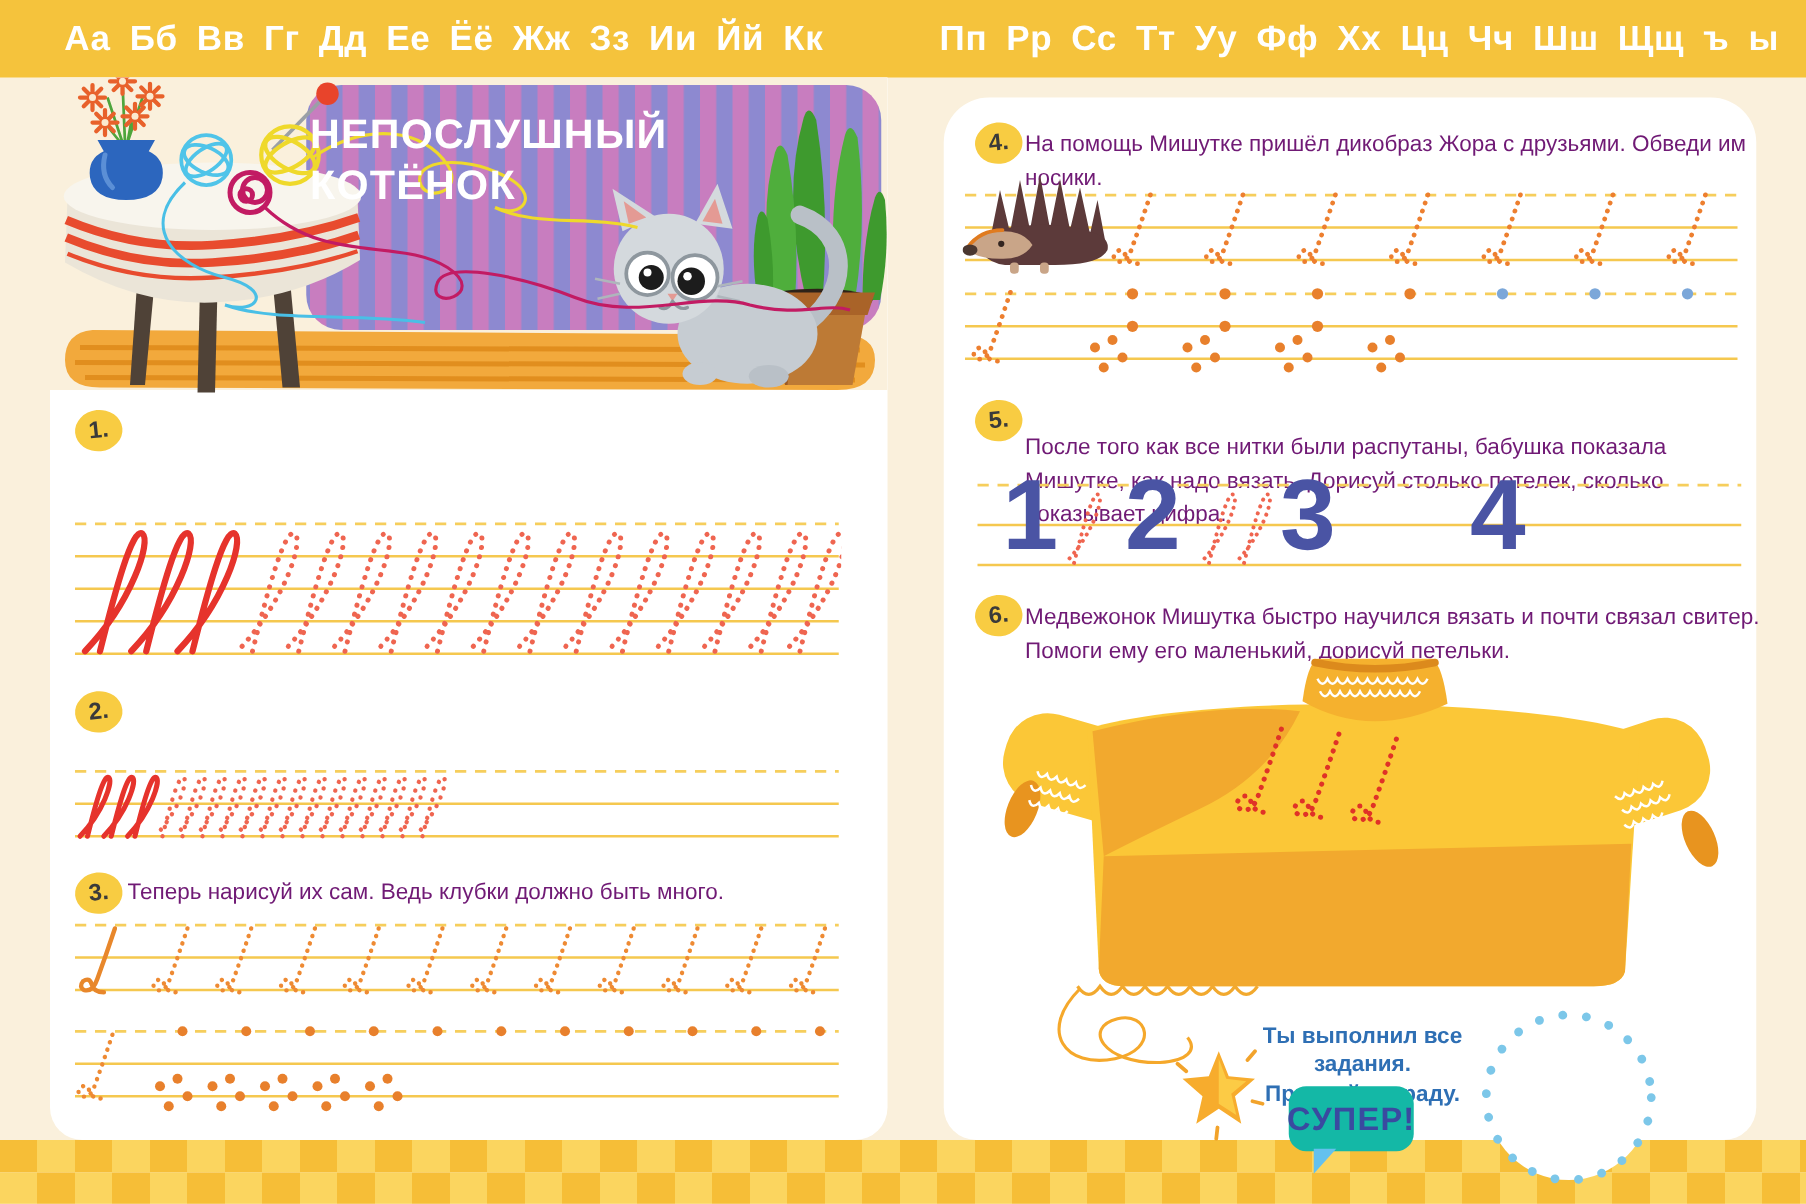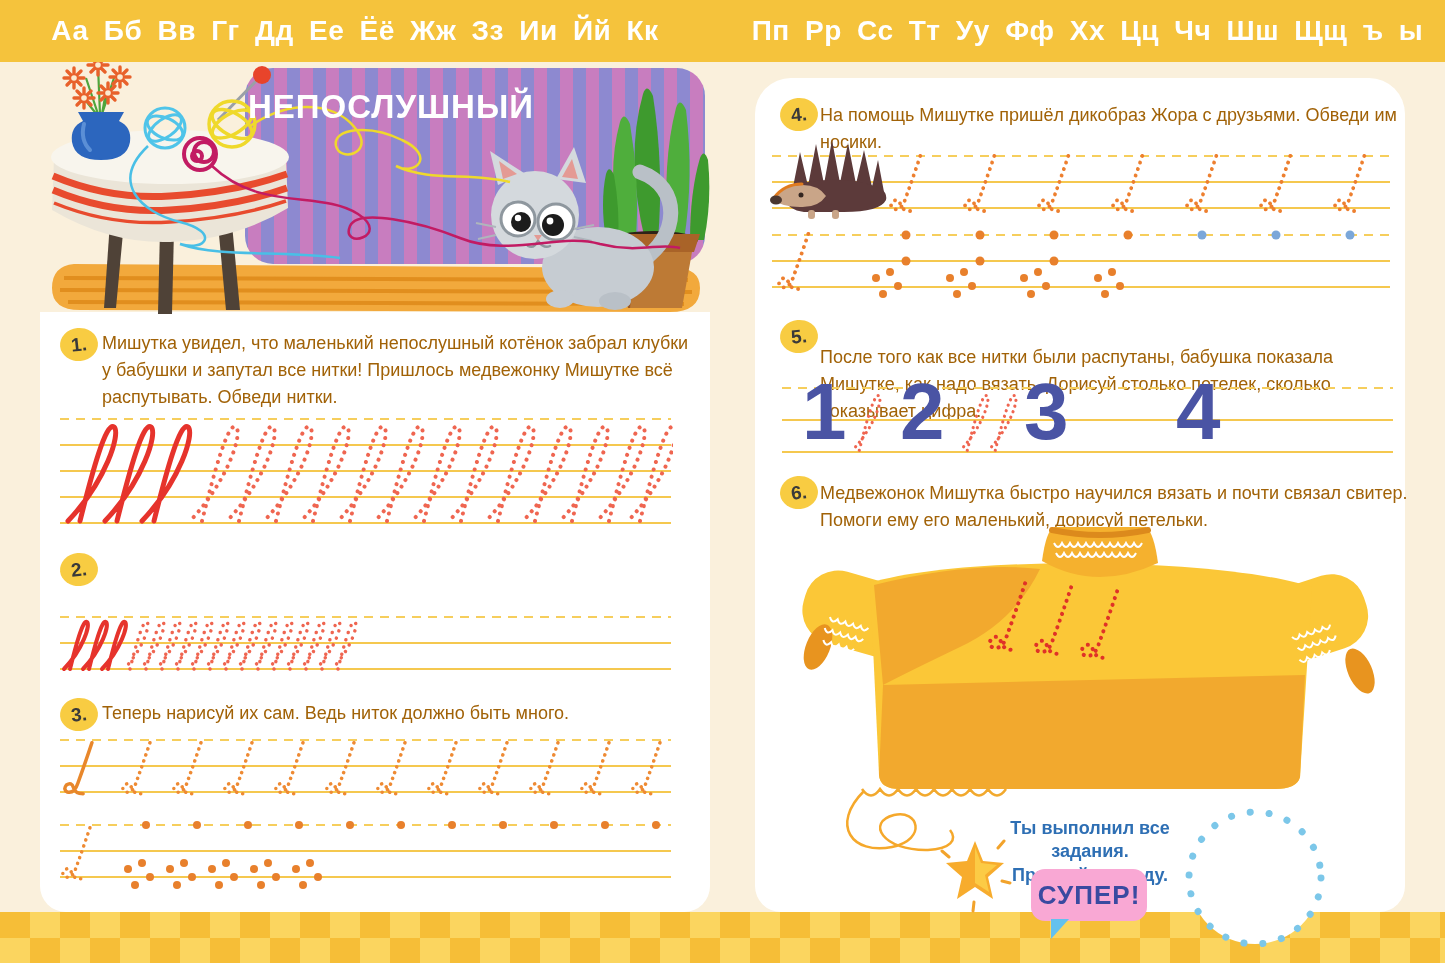--- a/index.html
+++ b/index.html
@@ -14,26 +14,26 @@
   .left-panel{left:40px;top:62px;width:670px;height:850px;border-radius:0 0 26px 26px;}
   .right-panel{left:755px;top:78px;width:650px;height:834px;border-radius:36px 36px 26px 26px;}
   
   .checker{left:0;bottom:0;width:1445px;height:51px;}
   .checker .r1{height:26px;background:repeating-linear-gradient(90deg,#F6BE37 0 30px,#FBD55F 30px 60px);}
   .checker .r2{height:25px;background:repeating-linear-gradient(90deg,#FBD55F 0 30px,#F6BE37 30px 60px);}
   
   .story-title{color:#FFFFFF;font-weight:bold;text-align:left;font-size:33px;letter-spacing:1px;line-height:1.25;}
   
   .badge{width:38px;height:33px;background:#F8CC42;border-radius:50%;transform:rotate(-6deg);display:flex;align-items:center;justify-content:center;font-size:19px;font-weight:bold;color:#3A3A3A;}
-  .task-text{width:590px;font-size:18px;line-height:1.5;color:#a16207;}
+  .task-text{width:590px;font-size:18px;line-height:1.5;color:#701a75;}
   
   .digit{position:absolute;top:-6px;font-size:80px;font-weight:bold;color:#4A54A4;line-height:1;}
   
   .reward-msg{width:230px;text-align:center;color:#2E6FB4;font-size:18px;line-height:1.3;font-weight:bold;}
-  .bubble{width:116px;height:52px;background:#f9a8d4;border-radius:14px;display:flex;align-items:center;justify-content:center;color:#3A4AA0;font-weight:bold;font-size:26px;letter-spacing:1px;}
+  .bubble{width:100px;height:52px;background:#14b8a6;border-radius:14px;display:flex;align-items:center;justify-content:center;color:#3A4AA0;font-weight:bold;font-size:26px;letter-spacing:1px;}
   .bubble-tail{width:0;height:0;border-top:20px solid #63C1EE;border-right:18px solid transparent;}
 </style>
 </head>
 <body>
 
 <svg width="0" height="0" style="position:absolute" aria-hidden="true">
   <defs>
     <path id="loop-tall" d="M16,104 C28,56 42,4 50,10 C57,16 42,64 4,104" fill="none"></path>
     <path id="loop-hook" d="M34,2 Q26,26 18,48 Q14,60 6,58 Q1,55 5,50 Q11,46 13,53 Q15,60 24,60" fill="none"></path>
     <g id="flower">
@@ -147,24 +147,24 @@
 
     <g fill="none" stroke-width="2.5">
       <path d="M210,64 C255,34 300,42 318,70 C332,92 300,100 296,84 C292,66 330,62 362,78 C396,94 376,114 356,104 C390,120 430,110 470,120" stroke="#EFD92B"></path>
       <path d="M172,104 C220,150 280,128 318,152 C352,174 300,188 310,164 C318,146 380,160 420,176 C470,196 520,170 560,182 C600,192 620,180 640,186" stroke="#C21B63"></path>
       <path d="M108,84 C70,120 100,150 140,160 C180,170 166,190 140,182 C180,196 240,188 300,196" stroke="#49BFE6"></path>
     </g>
   </svg>
 
   <div class="abs story-title" style="left:248px;top:86px;width:285px;">
     <div>НЕПОСЛУШНЫЙ</div>
+    <div>КОТЁНОК</div>
   </div>
 
   <div class="abs badge" style="left:60px;top:328px;">1.</div>
-  <div class="abs task-text" style="left:102px;top:330px;">Мишутка увидел, что маленький непослушный котёнок забрал клубки у бабушки и запутал все нитки! Пришлось медвежонку Мишутке всё распутывать. Обведи нитки.</div>
 
   <svg class="abs" style="left:58px;top:415px;" width="615" height="118" viewBox="0 0 615 118">
     <line x1="2" y1="4" x2="613" y2="4" stroke="#F6CE5C" stroke-width="2.2" stroke-dasharray="9 7"></line>
     <line x1="2" y1="30" x2="613" y2="30" stroke="#F5C84F" stroke-width="2"></line>
     <line x1="2" y1="56" x2="613" y2="56" stroke="#F5C84F" stroke-width="2"></line>
     <line x1="2" y1="82" x2="613" y2="82" stroke="#F5C84F" stroke-width="2"></line>
     <line x1="2" y1="108" x2="613" y2="108" stroke="#F5C84F" stroke-width="2"></line>
     <g stroke="#E6332C" stroke-width="5" stroke-linecap="round" fill="none">
       <use href="#loop-tall" transform="translate(6,2)"></use>
       <use href="#loop-tall" transform="translate(43,2)"></use>
@@ -210,21 +210,21 @@
       <use href="#loop-tall" transform="translate(192,5) scale(0.5)"></use>
         <use href="#loop-tall" transform="translate(208,5) scale(0.5)"></use>
       <use href="#loop-tall" transform="translate(224,5) scale(0.5)"></use>
         <use href="#loop-tall" transform="translate(240,5) scale(0.5)"></use>
       <use href="#loop-tall" transform="translate(256,5) scale(0.5)"></use>
         <use href="#loop-tall" transform="translate(272,5) scale(0.5)"></use>
     </g>
   </svg>
 
   <div class="abs badge" style="left:60px;top:698px;">3.</div>
-  <div class="abs task-text" style="left:102px;top:700px;">Теперь нарисуй их сам. Ведь ниток должно быть много.</div>
+  <div class="abs task-text" style="left:102px;top:700px;">Теперь нарисуй их сам. Ведь клубки должно быть много.</div>
 
   <svg class="abs" style="left:58px;top:735px;" width="615" height="155" viewBox="0 0 615 155">
     <line x1="2" y1="5" x2="613" y2="5" stroke="#F6CE5C" stroke-width="2.2" stroke-dasharray="9 7"></line>
     <line x1="2" y1="31" x2="613" y2="31" stroke="#F5C84F" stroke-width="2"></line>
     <line x1="2" y1="57" x2="613" y2="57" stroke="#F5C84F" stroke-width="2"></line>
     <use href="#loop-hook" transform="translate(4,6) scale(0.88)" stroke="#E8872B" stroke-width="4" stroke-linecap="round" fill="none"></use>
     <g stroke="#EE8A33" stroke-width="4" stroke-linecap="round" stroke-dasharray="0.1 7" fill="none">
       <use href="#loop-hook" transform="translate(62,6) scale(0.88)"></use>
         <use href="#loop-hook" transform="translate(113,6) scale(0.88)"></use>
       <use href="#loop-hook" transform="translate(164,6) scale(0.88)"></use>

